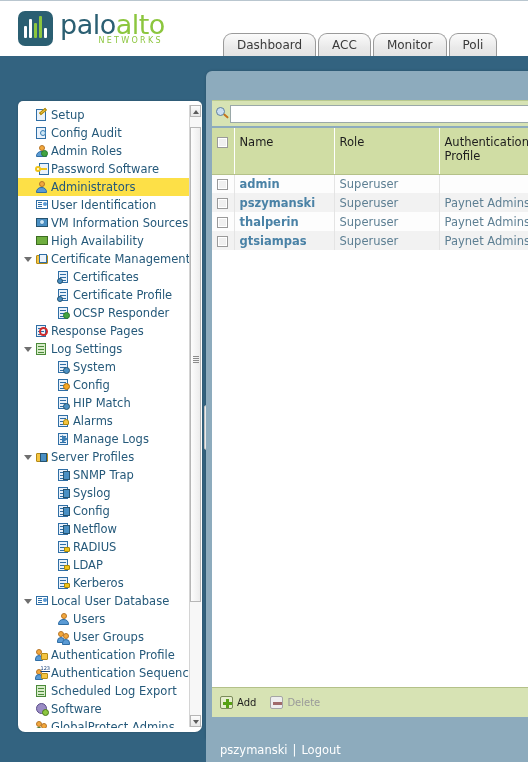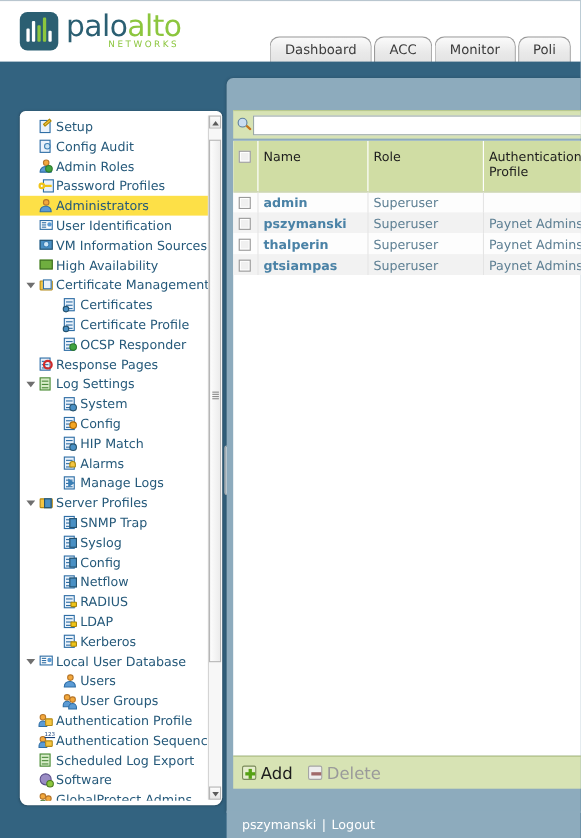--- a/index.html
+++ b/index.html
@@ -30,21 +30,21 @@
     font-size:27px;letter-spacing:-0.5px;font-weight:400;
   }
   .logo-text .palo{color:#2b5f72;}
   .logo-text .alto{color:#8cc63e;}
   .logo-text .nw{
     display:block;text-align:right;color:#8cc63e;font-size:8px;
     letter-spacing:2.3px;margin-top:-1px;padding-right:2px;
   }
 
   
-  #tabs{position:absolute;left:245px;top:31px;height:25px;display:flex;align-items:flex-end;}
+  #tabs{position:absolute;left:223px;top:31px;height:25px;display:flex;align-items:flex-end;}
   .tab{
     height:24px;line-height:23px;padding:0 13px;margin-right:2px;
     background:linear-gradient(to bottom,#fbfbfb 0%,#e9e9e9 60%,#e3e3e3 100%);
     border:1px solid #9a9a9a;border-bottom:none;
     border-top-left-radius:9px;border-top-right-radius:9px;
     font-size:12px;color:#3a3a3a;white-space:nowrap;
     box-sizing:border-box;
   }
 
   
@@ -189,21 +189,21 @@
     border:1px solid #9a9a9a;box-sizing:border-box;vertical-align:middle;
     box-shadow:inset 0 0 0 1px #ffffff;
   }
 
   
   #bottombar{
     position:absolute;left:6px;right:0;bottom:22px;height:30px;
     background:#d7e3b4;border-top:1px solid #b4c189;
     display:flex;align-items:center;padding-left:8px;box-sizing:border-box;
   }
-  .tbtn{display:flex;align-items:center;font-size:15px;margin-right:14px;color:#1d1d1d;}
+  .tbtn{display:flex;align-items:center;font-size:10px;margin-right:14px;color:#1d1d1d;}
   .tbtn.dis{color:#9a9a9a;}
   .pmicon{
     width:13px;height:13px;border:1px solid #7a8a5a;box-sizing:border-box;
     background:#e6eecd;position:relative;margin-right:4px;border-radius:2px;
   }
   .pmicon.plus:before{content:"";position:absolute;left:5px;top:2px;width:3px;height:9px;background:#56a114;}
   .pmicon.plus:after{content:"";position:absolute;left:2px;top:5px;width:9px;height:3px;background:#56a114;}
   .pmicon.minus{background:#eeeeee;border-color:#a5a5a5;}
   .pmicon.minus:after{content:"";position:absolute;left:2px;top:5px;width:9px;height:3px;background:#a06a6a;}
 
@@ -279,21 +279,21 @@
       </div>
       <div class="nav-item lvl1">
         <span class="tw"></span>
         <span class="ico">
           <span class="i">
             <b class="doc" style="left:4px"></b>
             <b class="key"></b>
             <b class="keyst"></b>
           </span>
         </span>
-        <span class="lbl">Password Profiles</span>
+        <span class="lbl">Password Software</span>
       </div>
       <div class="nav-item lvl1 sel">
         <span class="tw"></span>
         <span class="ico">
           <span class="i">
             <b class="person"></b>
             <b class="body"></b>
           </span>
         </span>
         <span class="lbl">Administrators</span>

